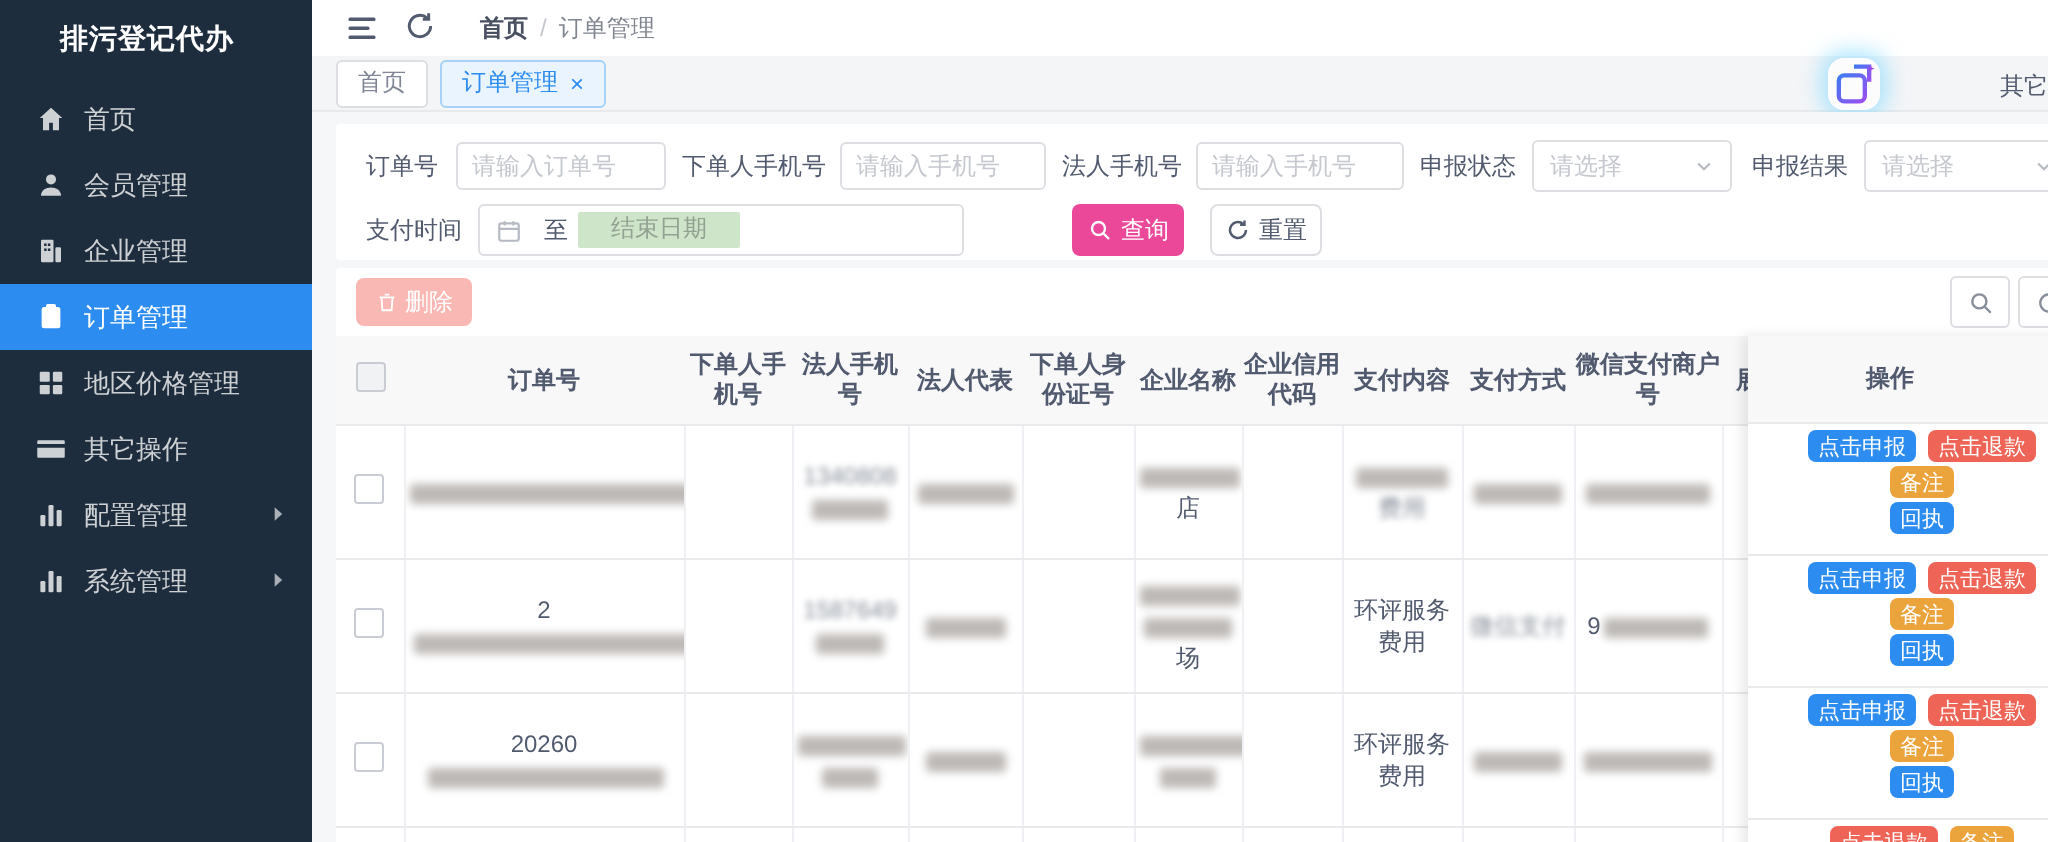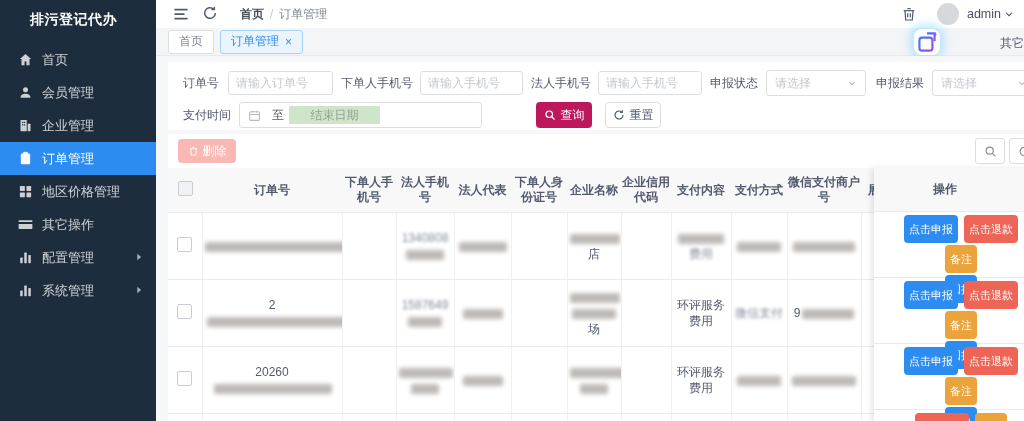--- a/index.html
+++ b/index.html
@@ -54,25 +54,25 @@
   .f-input::placeholder{color:#c5c8ce;}
   .f-select{height:26px;border:1px solid #dcdee2;border-radius:3px;display:flex;align-items:center;
             justify-content:space-between;padding:0 8px;box-sizing:border-box;background:#fff;cursor:pointer;}
   .f-select .ph{color:#c5c8ce;}
   .f-select .chev{width:10px;height:10px;color:#b5b9c1;}
   .datebox{height:26px;width:243px;border:1px solid #dcdee2;border-radius:3px;display:flex;align-items:center;
            padding-left:8px;box-sizing:border-box;background:#fff;}
   .datebox .cal{width:13px;height:13px;color:#b5b9c1;margin-right:6px;}
   .d-ph{background:#cfe5c9;color:#93a192;text-align:center;height:18px;line-height:18px;border-radius:1px;}
   .d-start{width:100px;}
-  .d-end{width:91px;}
+  .d-end{width:81px;font-family:Liberation Mono, monospace;}
   .d-to{margin:0 5px;color:#515a6e;}
   .btn{display:flex;align-items:center;justify-content:center;gap:5px;height:26px;border-radius:4px;
        font-size:12px;cursor:pointer;box-sizing:border-box;white-space:nowrap;}
-  .btn-primary{background:#be185d;color:#fff;width:56px;}
+  .btn-primary{background:#ec4899;color:#fff;width:56px;}
   .btn-default{background:#fff;color:#515a6e;border:1px solid #dcdee2;width:56px;}
   .bic{width:12px;height:12px;}
 
   
   .table-card{position:absolute;left:12px;top:78px;width:880px;height:300px;background:#fff;border-radius:2px;overflow:hidden;}
   .btn-delete{position:absolute;left:10px;top:5px;height:24px;width:58px;background:#f9b8b3;color:#fff;
               border-radius:4px;display:flex;align-items:center;justify-content:center;gap:4px;cursor:not-allowed;}
   .mini-btn{position:absolute;top:4px;width:30px;height:26px;border:1px solid #dcdee2;border-radius:3px;
             background:#fff;display:flex;align-items:center;justify-content:center;color:#888f9b;cursor:pointer;box-sizing:border-box;}
   .mini-search{left:807px;} .mini-refresh{left:841px;}
@@ -92,21 +92,21 @@
   th.partial{text-align:left;padding-left:7px;font-weight:bold;}
 
   
   .ops-col{position:absolute;left:706px;top:0;width:174px;bottom:0;background:#fff;
            box-shadow:-3px 0 6px rgba(0,0,0,.09);}
   .ops-head{height:44px;background:#f8f8f9;border-bottom:1px solid #e8eaec;display:flex;align-items:center;
             justify-content:center;font-weight:bold;box-sizing:border-box;padding-right:64px;padding-left:32px;}
   .ops-cell{height:66px;border-bottom:1px solid #e8eaec;box-sizing:border-box;padding:3px 32px 0 32px;
             display:flex;flex-direction:column;align-items:center;gap:2px;}
   .ops-line{display:flex;gap:6px;justify-content:center;}
-  .op-btn{height:28px;border-radius:4px;color:#fff;font-size:11px;display:flex;align-items:center;
+  .op-btn{height:16px;border-radius:4px;color:#fff;font-size:11px;display:flex;align-items:center;
           padding:0 5px;cursor:pointer;white-space:nowrap;}
 </style>
 </head>
 <body>
 
 <aside class="sidebar">
   <div class="sidebar-title">排污登记代办</div>
   <nav class="side-nav" id="side-nav">
       <div class="side-item">
         <span class="ic">
@@ -216,37 +216,20 @@
     <div class="tb-ic" style="margin-left:12px;">
       <svg viewBox="0 0 24 24" width="16" height="16" fill="none" stroke="#515a6e" stroke-width="2.2">
           <path d="M20 12a8 8 0 1 1-2.6-5.9"></path>
           <path d="M18.5 2.5v4.4h-4.4"></path>
         </svg>
     </div>
     <div class="breadcrumb">
       <span class="bc-home">首页</span>
       <span class="bc-sep">/</span>
       <span class="bc-cur">订单管理</span>
-    </div>
-    <div class="topbar-right">
-      <div class="trash-top">
-        <svg viewBox="0 0 24 24" width="16" height="16" fill="none" stroke="#515a6e" stroke-width="1.8">
-            <path d="M4 7h16"></path>
-            <path d="M9.5 4h5"></path>
-            <path d="M6 7l1 14h10l1-14"></path>
-            <path d="M10 11v6M14 11v6"></path>
-          </svg>
-      </div>
-      <div class="avatar"></div>
-      <div class="admin">
-        <span>admin</span>
-        <svg viewBox="0 0 24 24" width="10" height="10" fill="none" stroke="#495060" stroke-width="2.5">
-            <path d="M5 9l7 7 7-7"></path>
-          </svg>
-      </div>
     </div>
   </div>
 
   <div class="tabbar">
     <div id="tabs" style="display:flex;">
         <div class="tab">
           <span>首页</span>
         </div>
         <div class="tab active">
           <span>订单管理</span>

